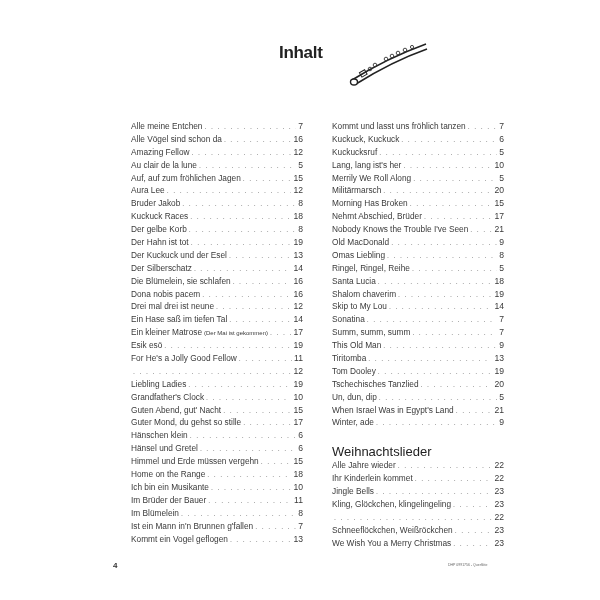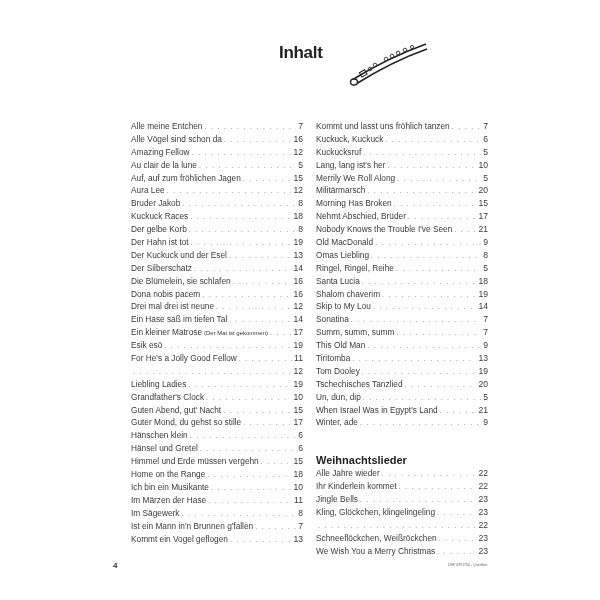--- a/index.html
+++ b/index.html
@@ -7,38 +7,38 @@
     width:600px; height:600px; background:#ffffff; position:relative; overflow:hidden;
     font-family:"Liberation Sans", sans-serif; color:#333;
   }
   .page-title {
     position:absolute; left:279px; top:43px; font-size:17px; font-weight:bold;
     color:#222; letter-spacing:-0.3px;text-align:right;
   }
   .flute { position:absolute; left:348px; top:42px; }
   .col { position:absolute; top:120px; width:172px; }
   .col.left { left:131px; }
-  .col.right { left:316px; }
+  .col.right { left:332px; }
   .row {
     display:flex; align-items:baseline; height:12.9px; line-height:12.9px;
     font-size:8.3px; color:#3a3a3a; white-space:nowrap;
   }
   .row .title { flex:0 0 auto; }
   .row .sub { font-size:6px; margin-left:2px; }
   .row .dots {
     flex:1 1 auto; overflow:hidden; margin:0 2px; color:#666; letter-spacing:1.3px;
     font-size:7px;
   }
   .row .dots::before {
     content:". . . . . . . . . . . . . . . . . . . . . . . . . . . . . . . . . . . . . . . . . . . . . . . . . . . . . . . . . . . . . . . . . . . . . .";
   }
   .row .page { flex:0 0 auto; text-align:right; font-size:8.6px; }
   .section-head {
-    height:14px; line-height:14px; font-size:11px; font-weight:bold; color:#222;
-    margin-top:24px;
+    height:14px; line-height:14px; font-size:13px; font-weight:normal; color:#222;
+    margin-top:16px;
   }
   .footer-num { position:absolute; left:113px; top:561px; font-size:8px; font-weight:bold; color:#333; }
   .footer-code { position:absolute; left:448px; top:563px; font-size:3.5px; color:#666; }
 </style>
 </head>
 <body>
 
 <div class="page-title">Inhalt</div>
 
 <svg class="flute" width="80" height="45" viewBox="0 0 80 45">
@@ -195,26 +195,26 @@
       <span class="title">Home on the Range</span>
       <span class="dots"></span>
       <span class="page">18</span>
     </div>
     <div class="row">
       <span class="title">Ich bin ein Musikante</span>
       <span class="dots"></span>
       <span class="page">10</span>
     </div>
     <div class="row">
-      <span class="title">Im Märzen der Hase</span>
+      <span class="title">Im Brüder der Bauer</span>
       <span class="dots"></span>
       <span class="page">11</span>
     </div>
     <div class="row">
-      <span class="title">Im Sägewerk</span>
+      <span class="title">Im Blümelein</span>
       <span class="dots"></span>
       <span class="page">8</span>
     </div>
     <div class="row">
       <span class="title">Ist ein Mann in'n Brunnen g'fallen</span>
       <span class="dots"></span>
       <span class="page">7</span>
     </div>
     <div class="row">
       <span class="title">Kommt ein Vogel geflogen</span>

